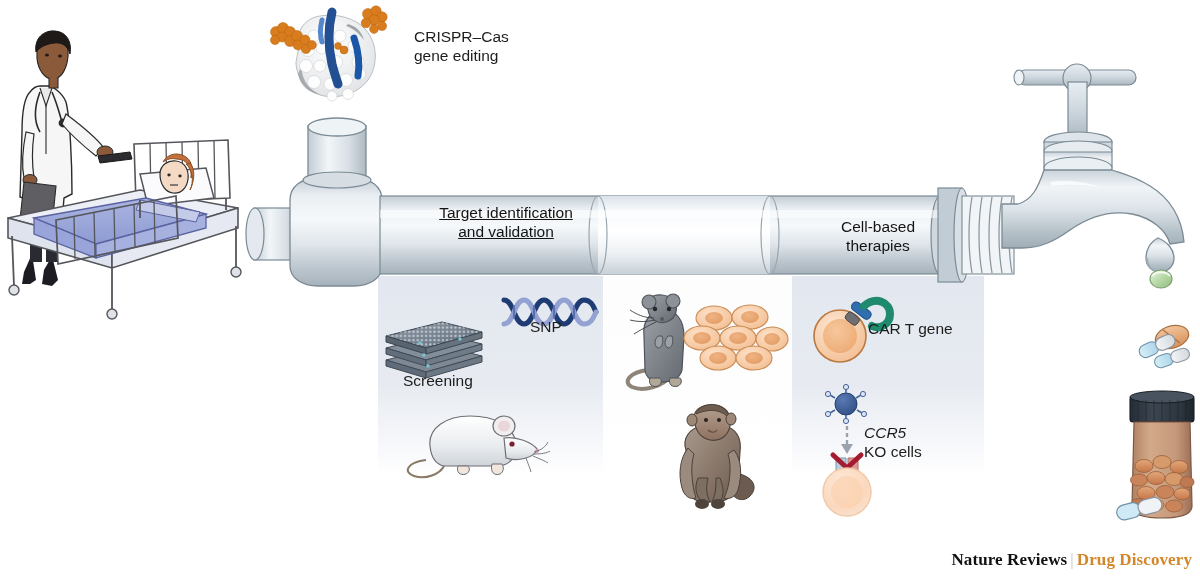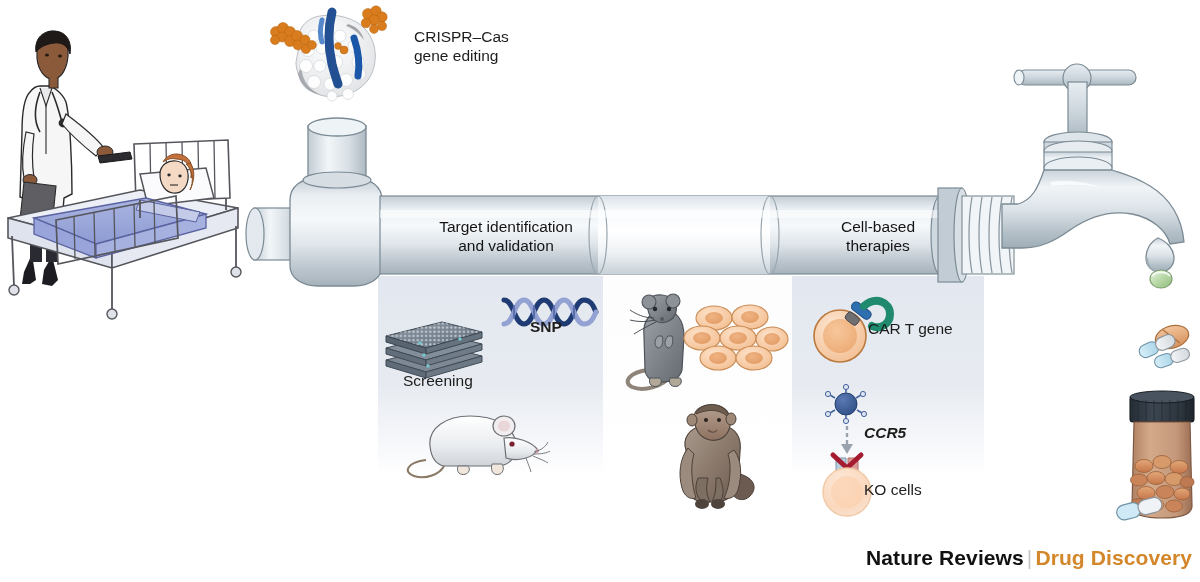--- a/index.html
+++ b/index.html
@@ -15,23 +15,23 @@
   .panel-a { left:378px; width:225px; height:200px;
     background:linear-gradient(to bottom,#e3e7ef 0%,#e7ebf1 55%,#f7f8fb 85%,#ffffff 100%); }
   .panel-b { left:603px; width:189px; height:200px;
     background:linear-gradient(to bottom,#fdfdfe 0%,#ffffff 100%); }
   .panel-c { left:792px; width:192px; height:200px;
     background:linear-gradient(to bottom,#e3e7ef 0%,#e7ebf1 55%,#f7f8fb 85%,#ffffff 100%); }
 
   
   .lbl { position:absolute; font-size:15.5px; line-height:1.2; color:#1d1d1b; white-space:pre-line; }
   .lbl-seg { font-size:15.5px; text-align:center; color:#141414; }
-  .ital { font-style:italic;font-weight:bold; }
-
-  .credit { position:absolute; right:8px; bottom:12px; font-size:21px; font-weight:bold; letter-spacing:.1px; }
+  .ital { font-style:italic; }
+
+  .credit { position:absolute; right:8px; bottom:12px; font-size:17px; font-weight:bold; letter-spacing:.1px;font-family:Liberation Serif, serif; }
   .credit .nr { color:#111; }
   .credit .bar { color:#c7c7c7; font-weight:normal; padding:0 3px; }
   .credit .dd { color:#d3862a; }
 
   svg { display:block; overflow:visible; }
   .pos { position:absolute; }
 </style>
 </head>
 <body>
 
@@ -266,21 +266,21 @@
       <g stroke="#8d99a2" stroke-width="1.3" fill="none">
         <path d="M722 97 C718 120 718 150 722 173"></path>
         <path d="M732 97 C728 120 728 150 732 173"></path>
         <path d="M742 97 C738 120 738 150 742 173"></path>
         <path d="M752 97 C748 120 748 150 752 173"></path>
         <path d="M762 97 C758 120 758 150 762 173"></path>
       </g>
     </g>
   </svg>
 
-  <div class="lbl lbl-seg" style="left:412px; top:218px; width:188px;">Target identification
+  <div class="lbl lbl-seg" style="left:412px; top:204px; width:188px;text-decoration:underline;">Target identification
 and validation</div>
   <div class="lbl lbl-seg" style="left:798px; top:218px; width:160px;">Cell-based
 therapies</div>
 
   <svg class="pos" style="left:998px; top:52px;" width="200" height="250" viewBox="0 0 200 250">
     <defs>
       <linearGradient id="tapBody" x1="0" y1="0" x2="0" y2="1">
         <stop offset="0" stop-color="#c9d3da"></stop>
           <stop offset="0.22" stop-color="#f0f4f7"></stop>
         <stop offset="0.5" stop-color="#dde4e9"></stop>
@@ -368,21 +368,21 @@
       <path d="M4 8 C14 8 14 32 24 32 C34 32 34 8 44 8 C54 8 54 32 64 32 C74 32 74 8 84 8 C92 8 94 16 96 20" stroke="#1f3b73" stroke-width="5"></path>
       <path d="M4 32 C14 32 14 8 24 8 C34 8 34 32 44 32 C54 32 54 8 64 8 C74 8 74 32 84 32 C92 32 94 24 96 20" stroke="#93a2d2" stroke-width="5"></path>
       <g stroke="#5c6fae" stroke-width="2.2">
         <line x1="14" y1="14" x2="14" y2="26"></line>
         <line x1="34" y1="14" x2="34" y2="26"></line>
         <line x1="54" y1="14" x2="54" y2="26"></line>
         <line x1="74" y1="14" x2="74" y2="26"></line>
       </g>
     </g>
   </svg>
-  <div class="lbl" style="left:530px; top:318px;font-weight:bold;">SNP</div>
+  <div class="lbl" style="left:530px; top:318px;">SNP</div>
 
   <svg class="pos" style="left:400px; top:404px;" width="150" height="80" viewBox="0 0 150 80">
     <defs>
       <linearGradient id="mouseG" x1="0" y1="0" x2="0" y2="1">
         <stop offset="0" stop-color="#ffffff"></stop>
           <stop offset="0.6" stop-color="#e9ecef"></stop>
         <stop offset="1" stop-color="#cfd4d9"></stop>
       </linearGradient>
     </defs>
 
@@ -575,21 +575,21 @@
       <line x1="27" y1="69" x2="55" y2="95" stroke="#a51c30" stroke-width="5" stroke-linecap="round"></line>
       <line x1="55" y1="69" x2="27" y2="95" stroke="#a51c30" stroke-width="5" stroke-linecap="round"></line>
     </g>
 
     <g>
       <circle cx="41" cy="106" r="24" fill="url(#koCellG)" stroke="#f0c9a6" stroke-width="1.4"></circle>
       <circle cx="41" cy="106" r="16" fill="#fbd2b0" opacity=".75"></circle>
     </g>
   </svg>
   <div class="lbl ital" style="left:864px; top:424px;">CCR5</div>
-  <div class="lbl" style="left:864px; top:443px;margin-top:38px;">KO cells</div>
+  <div class="lbl" style="left:864px; top:443px;">KO cells</div>
 
   <svg class="pos" style="left:1132px; top:322px;" width="70" height="50" viewBox="0 0 70 50">
     <defs>
       <linearGradient id="tabG" x1="0" y1="0" x2="0" y2="1">
         <stop offset="0" stop-color="#f3c49c"></stop>
           <stop offset="1" stop-color="#d7925c"></stop>
       </linearGradient>
       <linearGradient id="capBlue" x1="0" y1="0" x2="1" y2="0">
         <stop offset="0" stop-color="#d7eef8"></stop>
           <stop offset="1" stop-color="#a9d4e8"></stop>

